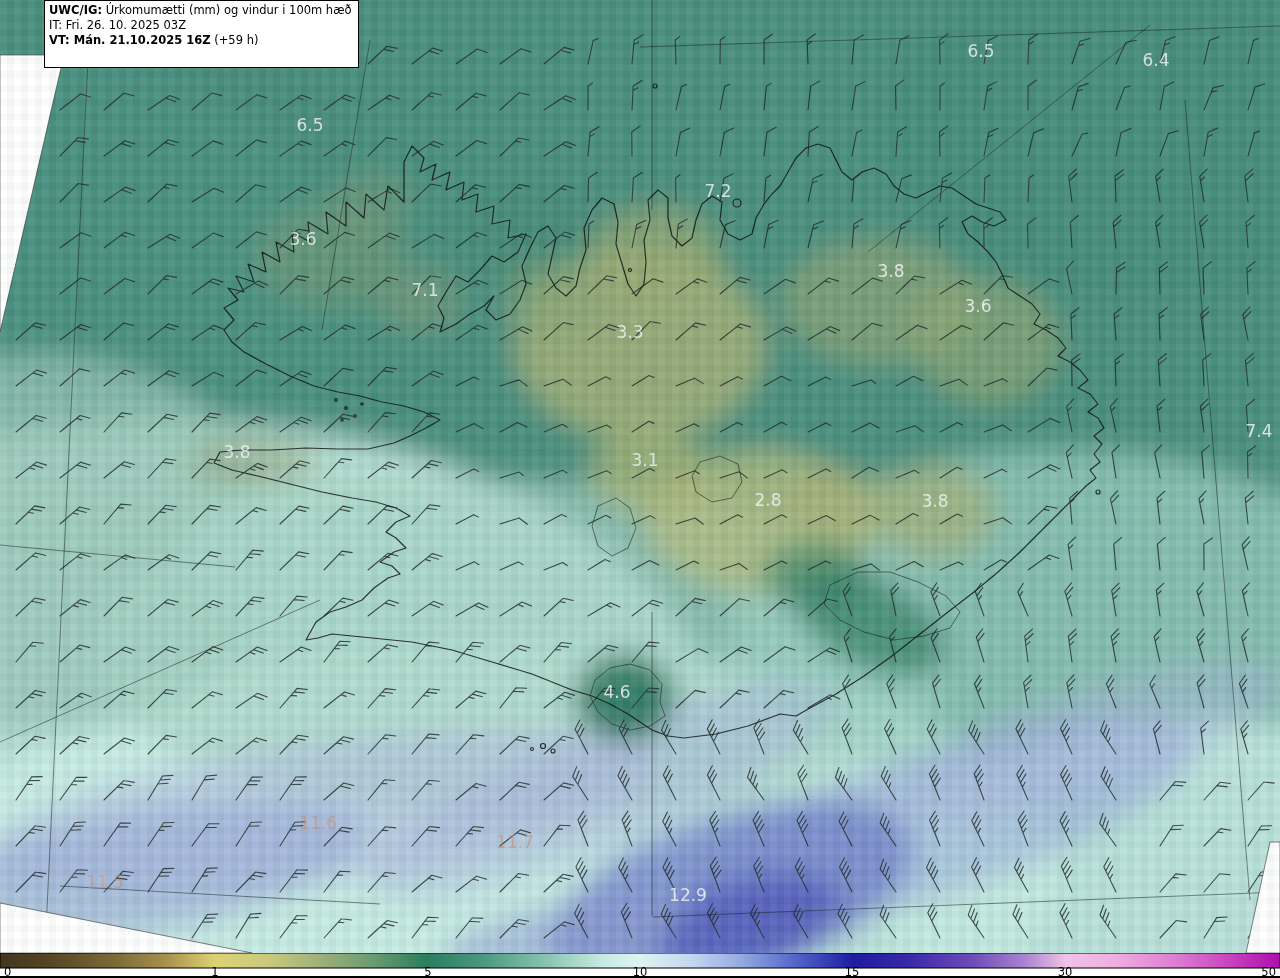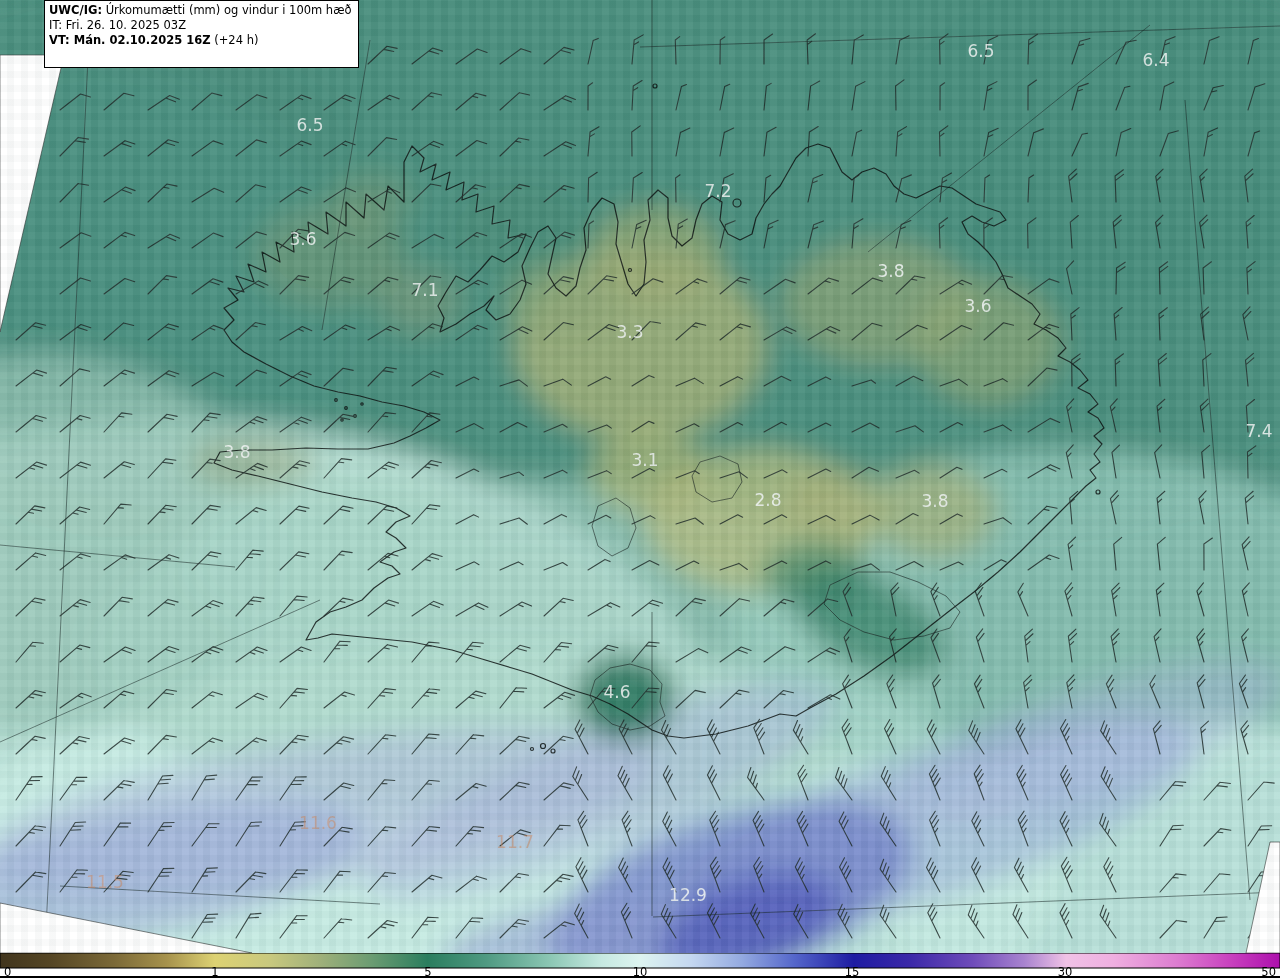--- a/index.html
+++ b/index.html
@@ -695,21 +695,21 @@
         <polygon points="0,903,252,953,0,953"></polygon>
         <polygon points="1270,842,1280,842,1280,953,1246,953"></polygon>
       </g>
   </svg>
 
   <div id="pixel-overlay"></div>
 
   <div id="title-box">
     <div><span class="b">UWC/IG:</span><span> Úrkomumætti (mm) og vindur i 100m hæð</span></div>
     <div>IT: Fri. 26. 10. 2025 03Z</div>
-    <div><span class="b">VT: Mán. 02.10.2025 16Z</span><span> (+24 h)</span></div>
+    <div><span class="b">VT: Mán. 21.10.2025 16Z</span><span> (+59 h)</span></div>
   </div>
 
   <svg id="cbar-svg" width="1280" height="25">
     <defs>
       <linearGradient id="cbgrad" x1="0" y1="0" x2="1" y2="0">
           <stop offset="0%" stop-color="#41351d"></stop>
           <stop offset="4%" stop-color="#554624"></stop>
           <stop offset="9%" stop-color="#7c6a38"></stop>
           <stop offset="13%" stop-color="#a6924c"></stop>
           <stop offset="16.8%" stop-color="#ddd273"></stop>

